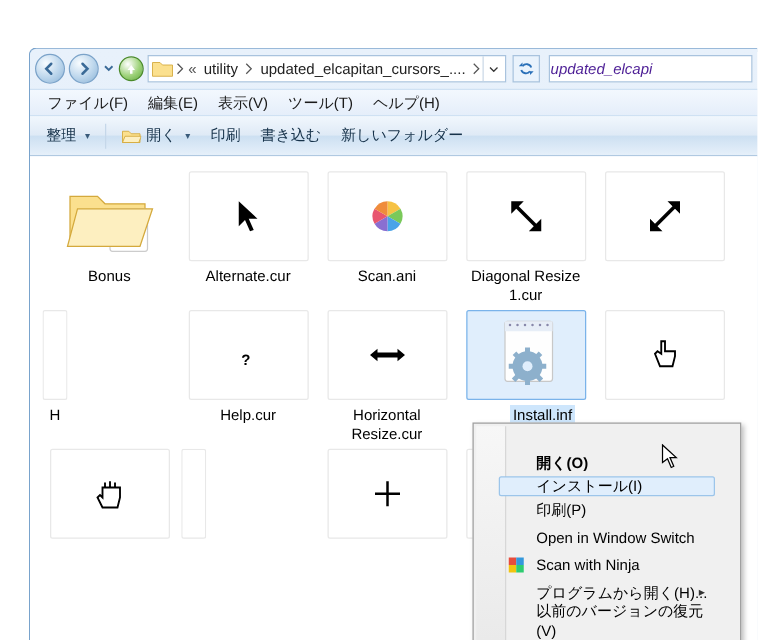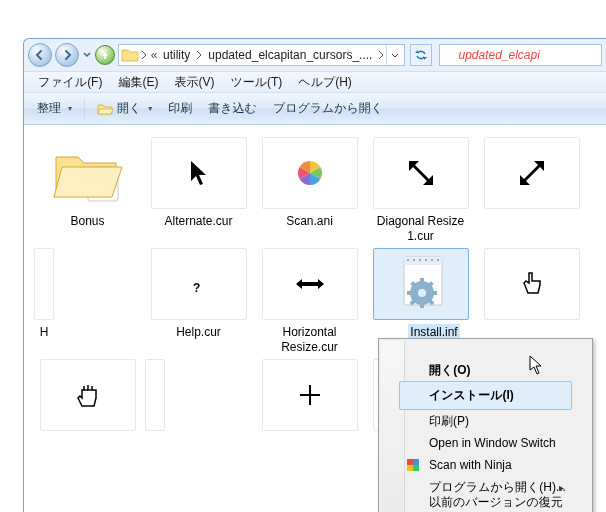--- a/index.html
+++ b/index.html
@@ -9,40 +9,40 @@
   .navbtn { width: 24px; height: 24px; border-radius: 50%; background: radial-gradient(circle at 35% 30%, #f8fcff, #bcd6ec 55%, #8bb3d6); border: 1px solid #7ba3c9; display: flex; align-items: center; justify-content: center; }
   .navbtn.small { width: 24px; height: 24px; }
   .navbtn svg { width: 12px; height: 12px; }
   .upbtn { width: 20px; height: 20px; background: radial-gradient(circle at 35% 30%, #fff, #9ed27a 55%, #5fa83b); border-radius: 50%; border: 1px solid #4a8a2a; display:flex;align-items:center;justify-content:center; }
   .folder-ico { width: 18px; height: 16px; }
   .breadcrumb { flex: 0 0 auto; height: 22px; background: #fff; border: 1px solid #a9c3de; display: flex; align-items: center; padding: 0 2px; }
   .crumb { padding: 0 4px; height: 20px; display: flex; align-items: center; color: #222; }
   .sep { width: 10px; display: flex; align-items: center; justify-content: center; color: #555; }
   .dd { width: 16px; height: 20px; border-left: 1px solid #cbd9e8; display: flex; align-items: center; justify-content: center; }
   .refresh { width: 22px; height: 22px; background: #eaf3fc; border: 1px solid #a9c3de; display:flex;align-items:center;justify-content:center; margin-left:2px;}
-  .searchbox { flex: 1; height: 22px; background: #fff; border: 1px solid #a9c3de; margin-left: 4px; display: flex; align-items: center; padding: 0 18px; font-style: italic; color: #ef4444; }
+  .searchbox { flex: 1; height: 22px; background: #fff; border: 1px solid #a9c3de; margin-left: 4px; display: flex; align-items: center; padding: 0 0; font-style: italic; color: #4c1d95; }
   .menubar { height: 22px; background: linear-gradient(#f3f8fe, #e5eefa); border-top: 1px solid #cfe1f3; border-bottom: 1px solid #cfe1f3; display: flex; align-items: center; padding: 0 6px; }
   .menuitem { padding: 0 8px; height: 20px; display: flex; align-items: center; color: #1a1a1a; }
   .toolbar { height: 32px; background: linear-gradient(#f1f7fd, #dfeaf6 48%, #cde0f2 52%, #e6f0fa); border-bottom: 1px solid #b0c9e1; display: flex; align-items: center; padding: 0 6px; gap: 2px; }
   .tbtn { height: 24px; padding: 0 7px; display: flex; align-items: center; gap: 4px; color: #16324a; border-radius: 3px; }
   .tbtn.dd-after::after { content: "▾"; font-size: 8px; margin-left: 3px; color: #3a5b7a; }
   .tsep { width: 1px; height: 20px; background: #c5d7e9; margin: 0 3px; }
   .content { position: absolute; top: 86px; left: 0; right: 0; bottom: 0; background: #fff; overflow: hidden; }
   .grid { display: grid; grid-template-columns: repeat(5, 107px); gap: 3px 4px; padding: 12px 10px; }
   .item { width: 107px; display: flex; flex-direction: column; align-items: center; text-align: center; }
   .item .thumb { width: 96px; height: 72px; border: 1px solid #e8e8e8; background: #fff; display: flex; align-items: center; justify-content: center; margin-bottom: 4px; border-radius: 2px; overflow:hidden;}
   .item.noframe .thumb { border: none; }
   .item.selected .thumb { background: #e0eefc; border-color: #7ab3ea; }
   .item .label { font-size: 12px; color: #000; line-height: 1.25; max-width: 100px; padding: 1px 2px; }
   .item.selected .label { background: #cee6fc; margin-left: 27px; }
   .folder-thumb { width: 80px; height: 60px; }
   .contextmenu { position: absolute; left: 378px; top: 338px; width: 215px; background: #f0f0f0; border: 1px solid #a0a0a0; padding: 20px; box-shadow: 2px 2px 4px rgba(0,0,0,.25); }
   .cmitem { height: 22px; display: flex; align-items: center; padding-left: 30px; font-size: 12px; color: #000; position: relative; }
   .cmitem.bold { font-weight: 600; }
-  .cmitem.hover { background: #e0eefc; border: 1px solid #9cc5ea; border-radius: 2px; padding-left: 29px; height: 29px; font-weight: bold; }
+  .cmitem.hover { background: #e0eefc; border: 1px solid #9cc5ea; border-radius: 2px; padding-left: 29px; height: 16px; }
   .cmitem .icon-slot { position: absolute; left: 6px; width: 16px; height: 16px; display:flex;align-items:center;justify-content:center; }
   .iconbar { position:absolute; left:2px; top:2px; bottom:2px; width:24px; background: linear-gradient(#f7f7f7,#e9e9e9); border-right: 1px solid #d7d7d7;}
   .cmitem.sub::after { content: "▸"; position: absolute; right: 8px; font-size: 10px; color: #333; }
   .cursor-ptr { position: absolute; left: 529px; top: 355px; width: 14px; height: 20px; pointer-events:none; }
 </style>
 </head>
 <body>
 
 <div class="window">
 
@@ -117,21 +117,21 @@
     <div class="tsep"></div>
     <div class="tbtn dd-after">
       <svg width="16" height="14" viewBox="0 0 16 14">
         <path d="M1 3 L6 3 L8 5 L15 5 L15 12 L1 12 Z" fill="#fbe08e" stroke="#d4a93c" stroke-width="0.7"></path>
         <path d="M3 7 L16 7 L14 12 L1 12 Z" fill="#fdefc0" stroke="#d4a93c" stroke-width="0.7"></path>
       </svg>
       <span>開く</span>
     </div>
     <div class="tbtn">印刷</div>
     <div class="tbtn">書き込む</div>
-    <div class="tbtn">プログラムから開く</div>
+    <div class="tbtn">新しいフォルダー</div>
   </div>
 
   <div class="content">
     <div class="grid">
 
       <div class="item noframe">
         <div class="thumb">
           <svg class="folder-thumb" viewBox="0 0 80 60">
             <path d="M8 14 L30 14 L36 20 L68 20 L68 52 L8 52 Z" fill="#fbe08e"></path>
             <path d="M8 14 L30 14 L36 20 L68 20 L68 52 L8 52 Z" fill="none" stroke="#d4a93c"></path>

